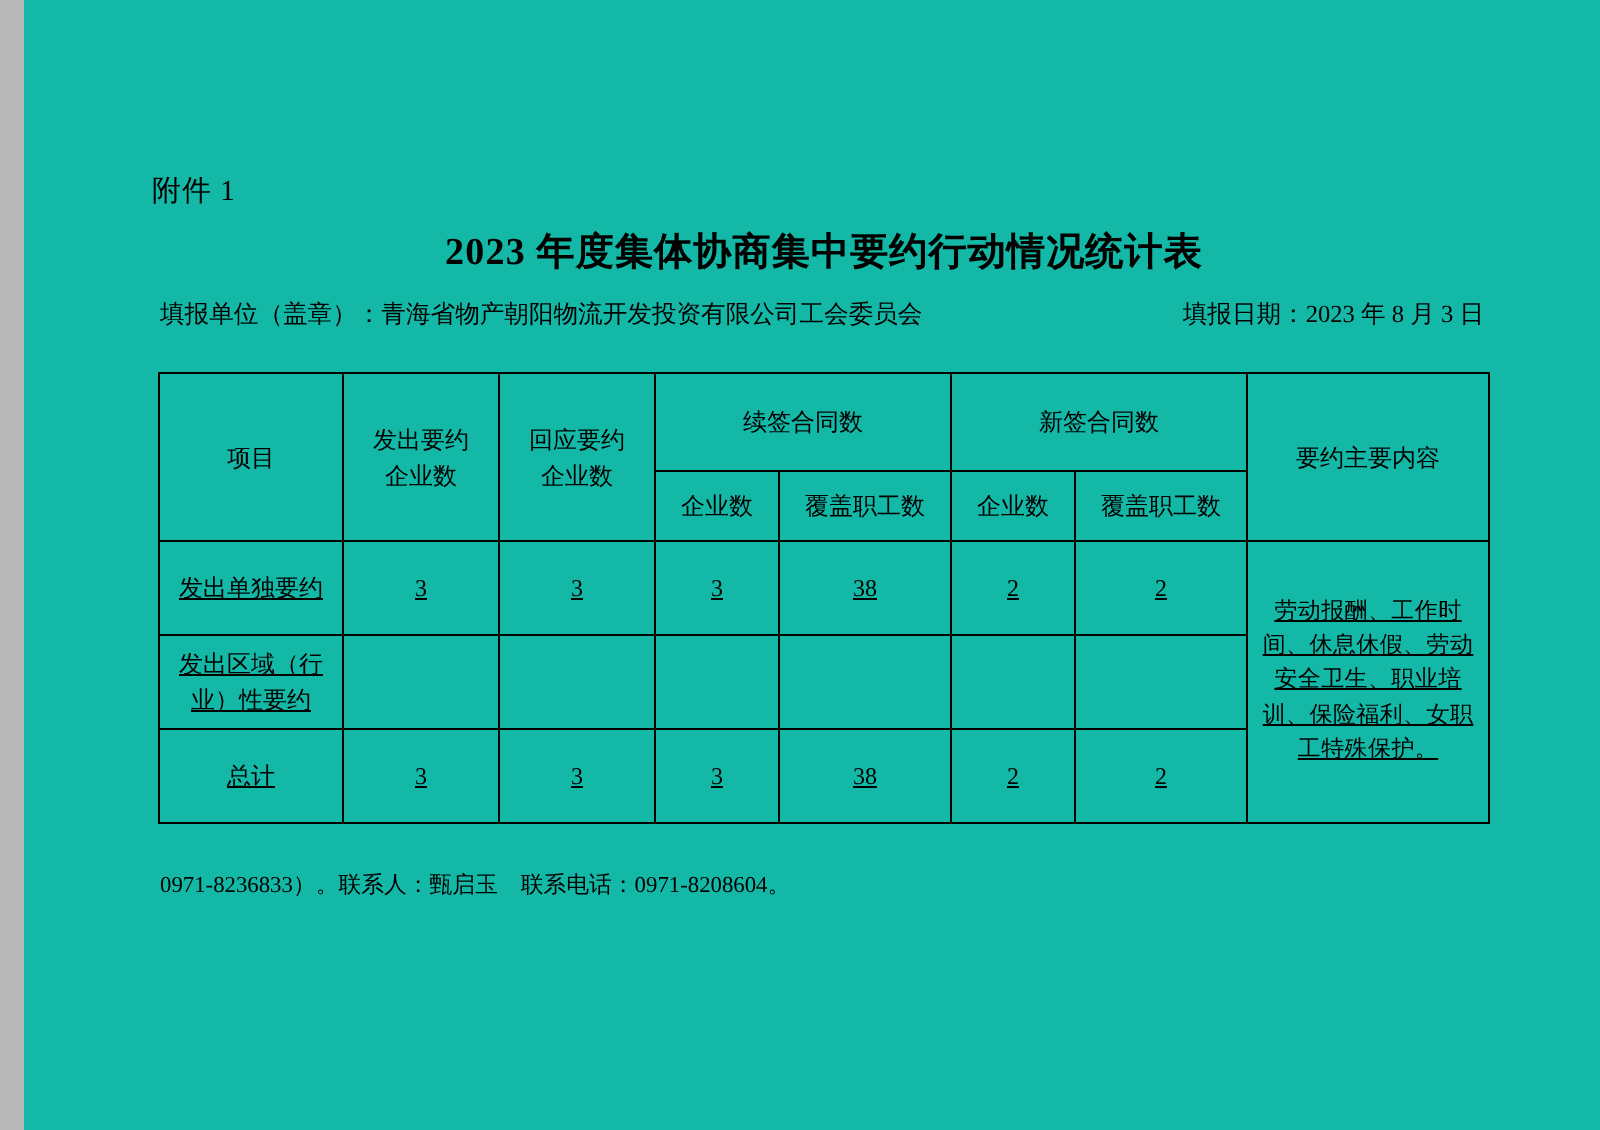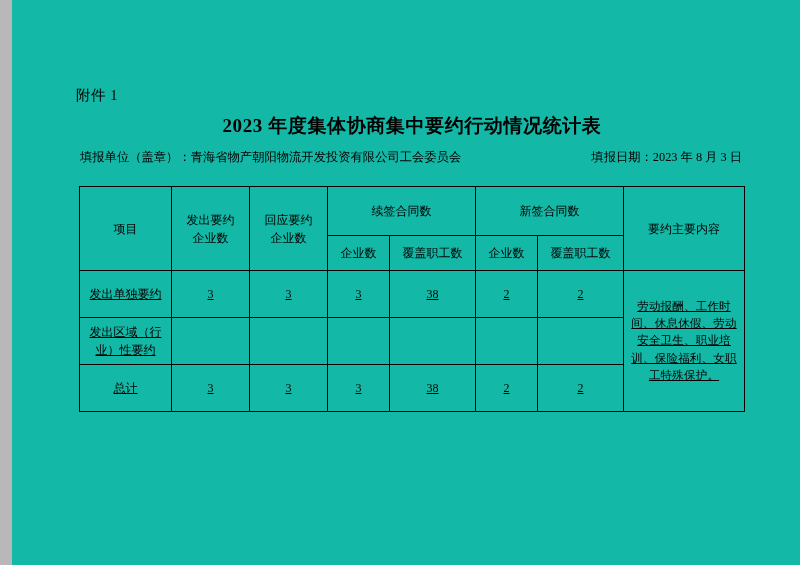--- a/index.html
+++ b/index.html
@@ -214,15 +214,16 @@
         <td>3</td>
         <td>3</td>
         <td>38</td>
         <td>2</td>
         <td>2</td>
       </tr>
     </tbody>
   </table>
 
   <div class="notes">
+    <span class="notes-line">0971-8236833）。联系人：甄启玉    联系电话：0971-8208604。</span>
   </div>
 
 </div>
 
 </body></html>

